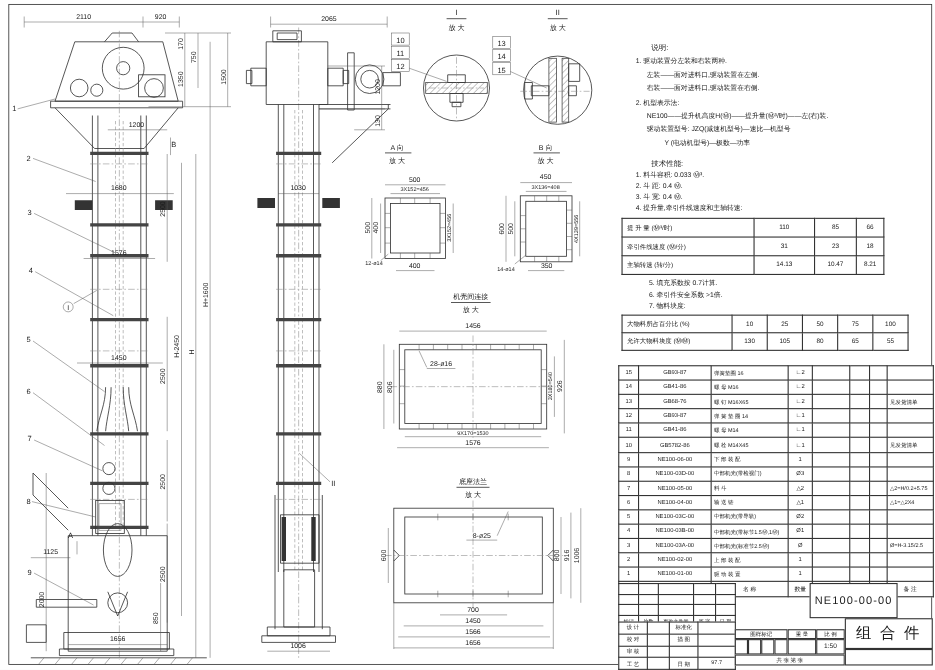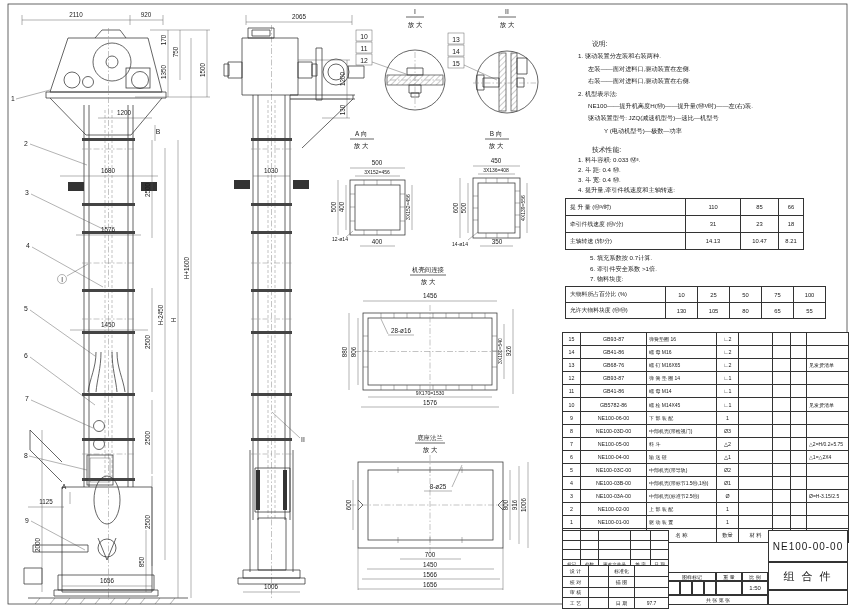--- a/index.html
+++ b/index.html
@@ -25,21 +25,21 @@
   .perf td{height:16px;}
   .perf td.lb,.lump td.lb{text-align:left;padding-left:4px;}
   .bom td{font-size:5.3px;height:12.1px;}
   .bom td.nm,.bom td.rk{text-align:left;padding-left:2px;font-size:5px;}
   .cell{position:absolute;border:0.6px solid #333;box-sizing:border-box;
         display:flex;align-items:center;justify-content:center;overflow:hidden;
         font-size:5px;white-space:nowrap;background:#fff;}
   .rev td{height:8.6px;font-size:4.6px;}
   .roles td{height:9.8px;font-size:5px;}
   .big{font-size:10px;letter-spacing:1px;}
-  .mid{font-size:11px;letter-spacing:2px;}
+  .mid{font-size:14px;letter-spacing:2px;}
   .ttl2{flex-direction:column;font-size:7.6px;line-height:10px;letter-spacing:1px;}
 </style>
 </head>
 <body>
 
 <div id="sheet">
 
 <svg width="850" height="609" viewBox="0 0 850 609">
   <defs>
     <pattern id="hatch" width="4" height="4" patternUnits="userSpaceOnUse" patternTransform="rotate(45)">
@@ -582,17 +582,17 @@
 <div class="cell" style="left:668px;top:572px;width:48px;height:9px;">图样标记</div>
 <div class="cell" style="left:716px;top:572px;width:26px;height:9px;">重 量</div>
 <div class="cell" style="left:742px;top:572px;width:26px;height:9px;">比 例</div>
 <div class="cell" style="left:668px;top:581px;width:12px;height:14px;"></div>
 <div class="cell" style="left:680px;top:581px;width:12px;height:14px;"></div>
 <div class="cell" style="left:692px;top:581px;width:12px;height:14px;"></div>
 <div class="cell" style="left:704px;top:581px;width:12px;height:14px;"></div>
 <div class="cell" style="left:716px;top:581px;width:26px;height:14px;"></div>
 <div class="cell" style="left:742px;top:581px;width:26px;height:14px;font-size:6px;">1:50</div>
 <div class="cell" style="left:668px;top:595px;width:100px;height:10px;">共  张  第  张</div>
-<div class="cell big" style="left:768px;top:530px;width:80px;height:32px;text-align:center;">NE100-00-00</div>
+<div class="cell big" style="left:736px;top:530px;width:80px;height:32px;text-align:center;">NE100-00-00</div>
 <div class="cell mid" style="left:768px;top:562px;width:80px;height:28px;">组 合 件</div>
 <div class="cell" style="left:768px;top:590px;width:80px;height:15px;"></div>
 
 </div>
 
 </body></html>

